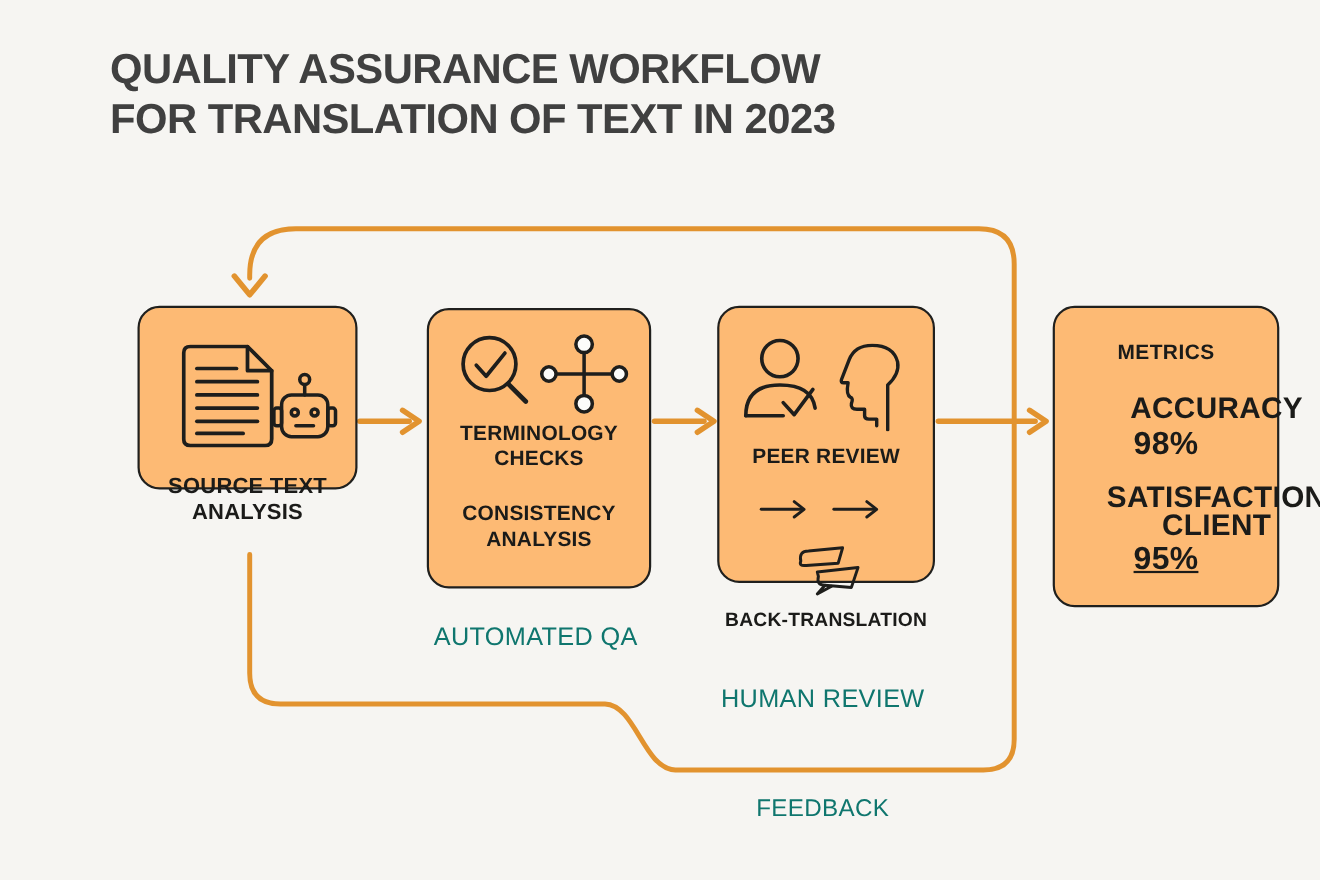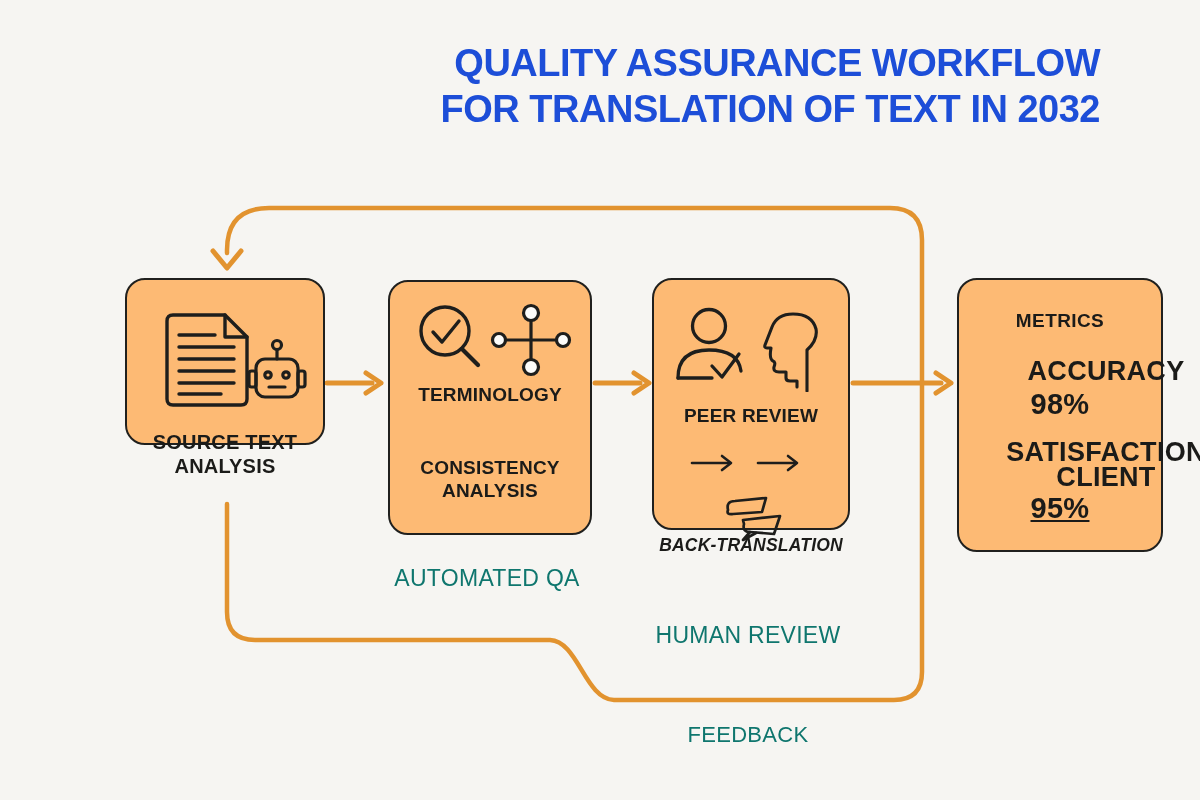--- a/index.html
+++ b/index.html
@@ -10,26 +10,26 @@
   .canvas{
     position:relative;
     width:1200px;height:800px;
     background:#f6f5f2;
     overflow:hidden;
     color:#1b1b19;
   }
   .title{
     position:absolute;
     left:100px;top:40px;width:1000px;
-    text-align:right;
+    text-align:left;
     font-size:38px;
     font-weight:bold;
     letter-spacing:-0.5px;
     line-height:46px;
-    color:#1d4ed8;
+    color:#404040;
   }
   .connectors{
     position:absolute;left:0;top:0;width:1200px;height:800px;
     z-index:1;
   }
   .node{
     position:absolute;
     background:#fdba74;
     border:2.5px solid #20201e;
     border-radius:20px;
@@ -63,21 +63,21 @@
   .metric-value{position:absolute;left:0;width:100%;text-align:center;
     font-weight:bold;font-size:29px;letter-spacing:0.3px;}
 </style>
 </head>
 <body>
 
 <div class="canvas">
 
   <div class="title">
     <div>QUALITY ASSURANCE WORKFLOW</div>
-    <div>FOR TRANSLATION OF TEXT IN 2032</div>
+    <div>FOR TRANSLATION OF TEXT IN 2023</div>
   </div>
 
   <svg class="connectors" viewBox="0 0 1200 800">
 
     <path d="M227,504 L227,612 Q227,640 255,640 L550,640 C578,641 585,699 614,700 L894,700 Q922,700 922,672 L922,240 Q922,208 890,208 L269,208 Q227,208 227,250 L227,253" fill="none" stroke="#E2932F" stroke-width="4.5" stroke-linecap="round" stroke-linejoin="round"></path>
     <polyline points="213,251 227,268 241,251" fill="none" stroke="#E2932F" stroke-width="5" stroke-linecap="round" stroke-linejoin="round"></polyline>
 
     <path d="M327,383 L372,383" fill="none" stroke="#E2932F" stroke-width="5" stroke-linecap="round"></path>
     <polyline points="366,373 381,383 366,393" fill="none" stroke="#E2932F" stroke-width="5" stroke-linecap="round" stroke-linejoin="round"></polyline>
 
@@ -132,20 +132,21 @@
         <line x1="133" y1="16" x2="133" y2="68"></line>
         <line x1="102" y1="42" x2="164" y2="42"></line>
         <circle cx="133" cy="15" r="7.5" fill="#fcfcfa"></circle>
         <circle cx="133" cy="69" r="7.5" fill="#fcfcfa"></circle>
         <circle cx="101" cy="42" r="6.5" fill="#fcfcfa"></circle>
         <circle cx="165" cy="42" r="6.5" fill="#fcfcfa"></circle>
       </g>
     </svg>
     <div class="inner-label lbl-19" style="top:101px;">
       <div>TERMINOLOGY</div>
+      <div>CHECKS</div>
     </div>
     <div class="inner-label lbl-19" style="top:174px;">
       <div>CONSISTENCY</div>
       <div>ANALYSIS</div>
     </div>
   </div>
 
   <div class="node box3">
     <svg class="icon-svg" style="left:20px;top:20px;" width="75" height="82" viewBox="0 0 75 82">
       <g fill="none" stroke="#1e1e1c" stroke-width="3.3" stroke-linecap="round" stroke-linejoin="round">
@@ -169,21 +170,21 @@
         <polyline points="106,4 115,11 106,18"></polyline>
       </g>
     </svg>
     <svg class="icon-svg" style="left:68px;top:214px;" width="66" height="50" viewBox="0 0 66 50">
       <g fill="none" stroke="#1e1e1c" stroke-width="2.7" stroke-linecap="round" stroke-linejoin="round">
         <path d="M6,16 Q4,7 13,7 L44,4 L40,18 L11,20 Q4,21 6,16 Z"></path>
         <path d="M21,26 L58,22 L52,40 L28,38 Q20,38 22,30 Z"></path>
         <path d="M28,38 L21,46 L34,39"></path>
       </g>
     </svg>
-    <div class="inner-label" style="top:255px;font-size:17.5px;letter-spacing:0.2px;font-style:italic;">
+    <div class="inner-label" style="top:273px;font-size:17.5px;letter-spacing:0.2px;">
       <div>BACK-TRANSLATION</div>
     </div>
   </div>
 
   <div class="node box4">
     <div class="metric-heading" style="top:30px;">METRICS</div>
     <div class="metric-label" style="top:79px;">ACCURACY</div>
     <div class="metric-value" style="top:108px;">98%</div>
     <div class="metric-label" style="top:160px;">
       <div>SATISFACTION</div>

